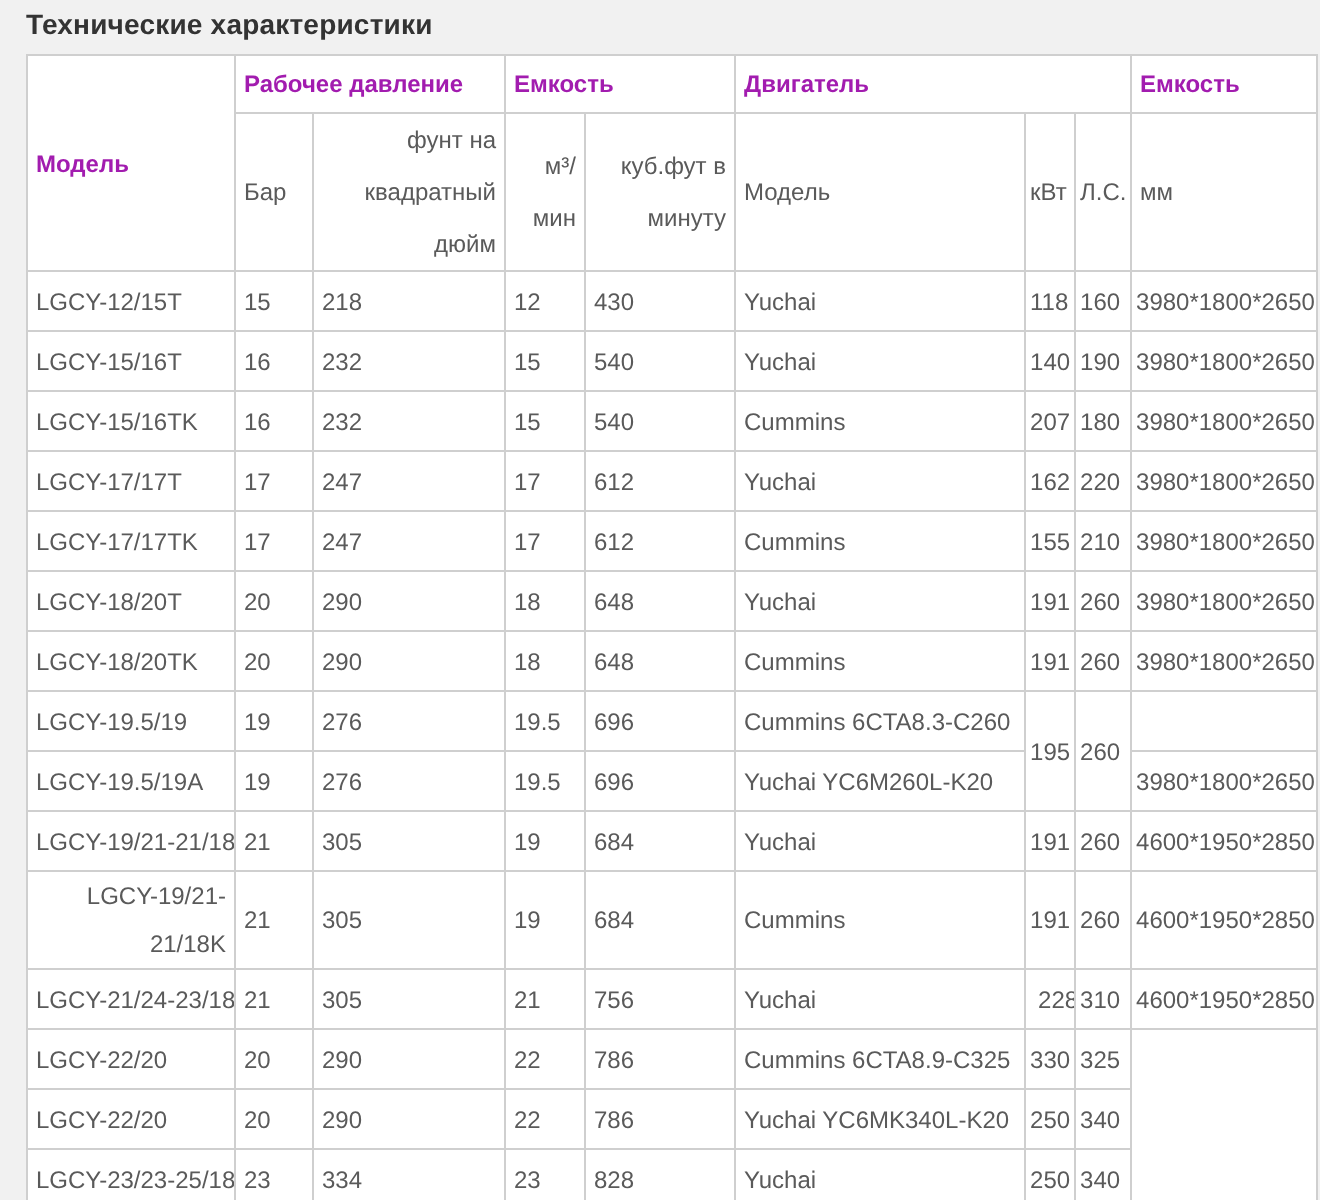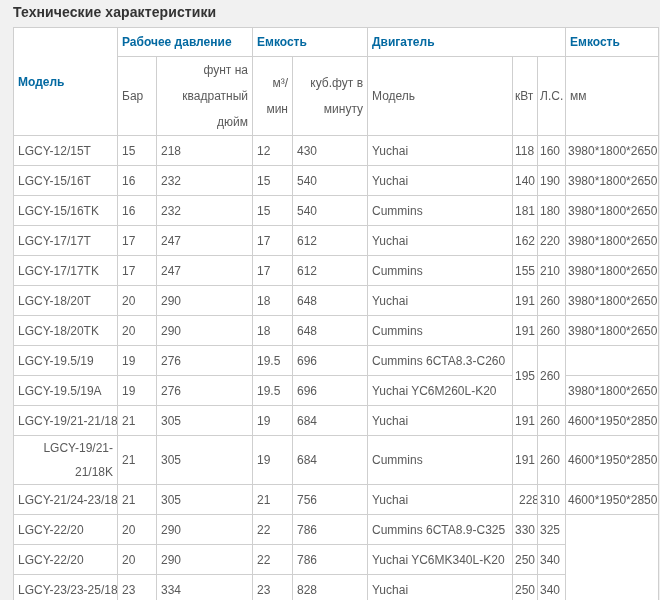--- a/index.html
+++ b/index.html
@@ -1,21 +1,21 @@
 <!DOCTYPE html>
 <html><head>
 <meta charset="utf-8">
 <style>
   html, body { margin:0; padding:0; }
   body { width:660px; height:600px; overflow:hidden; background:#f1f1f1; font-family:"Liberation Sans", sans-serif; color:#555; }
   .title { position:absolute; left:13px; top:4px; font-size:14px; font-weight:bold; color:#333; letter-spacing:0.1px; }
   .wrap { position:absolute; left:13px; top:27px; width:645px; background:#fff; }
   table { border-collapse:collapse; table-layout:fixed; width:645px; font-size:12px; }
   td, th { border:1px solid #cfcfcf; padding:0 4px; text-align:left; vertical-align:middle; line-height:22px; color:#5a5a5a; font-weight:normal; overflow:hidden; white-space:nowrap; }
-  th.b { font-weight:bold; color:#0369a1;margin-top:45px; }
+  th.b { font-weight:bold; color:#a21caf;margin-top:45px; }
   td.wrapcell, th.wrapcell { white-space:normal;text-align:right; }
   tr.h1 { height:29px; }
   tr.h2 { height:74px; }
   tr.r { height:30px; }
   tr.r2 { height:48px; }
 </style>
 </head>
 <body>
 
 <div class="title">Технические характеристики</div>
@@ -74,21 +74,21 @@
     <td style="padding:0 2px">190</td>
     <td style="padding:0 2px">3980*1800*2650</td>
   </tr>
   <tr class="r">
     <td>LGCY-15/16TK</td>
     <td>16</td>
     <td>232</td>
     <td>15</td>
     <td>540</td>
     <td>Cummins</td>
-    <td style="padding:0 2px">181</td>
+    <td style="padding:0 2px">207</td>
     <td style="padding:0 2px">180</td>
     <td style="padding:0 2px">3980*1800*2650</td>
   </tr>
   <tr class="r">
     <td>LGCY-17/17T</td>
     <td>17</td>
     <td>247</td>
     <td>17</td>
     <td>612</td>
     <td>Yuchai</td>

